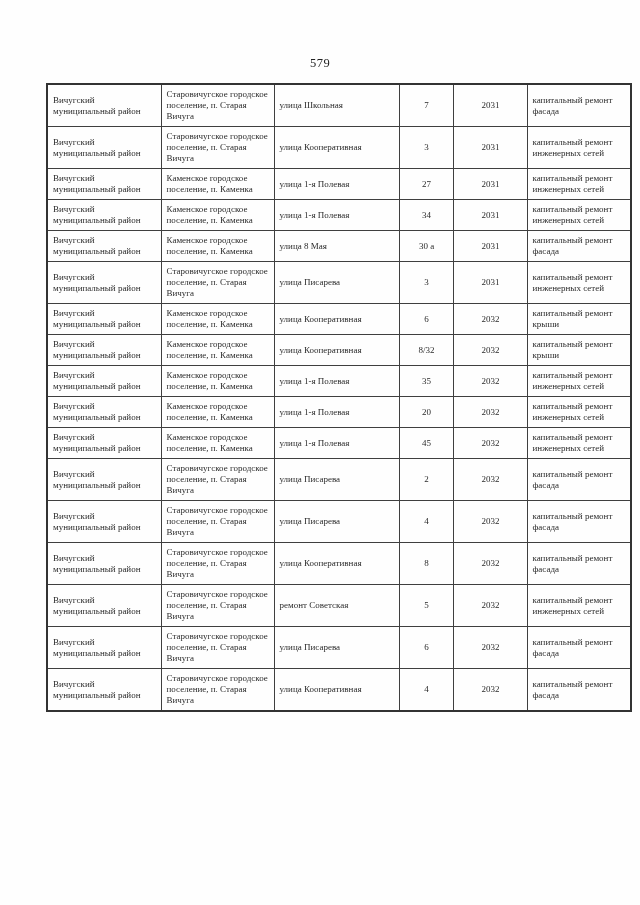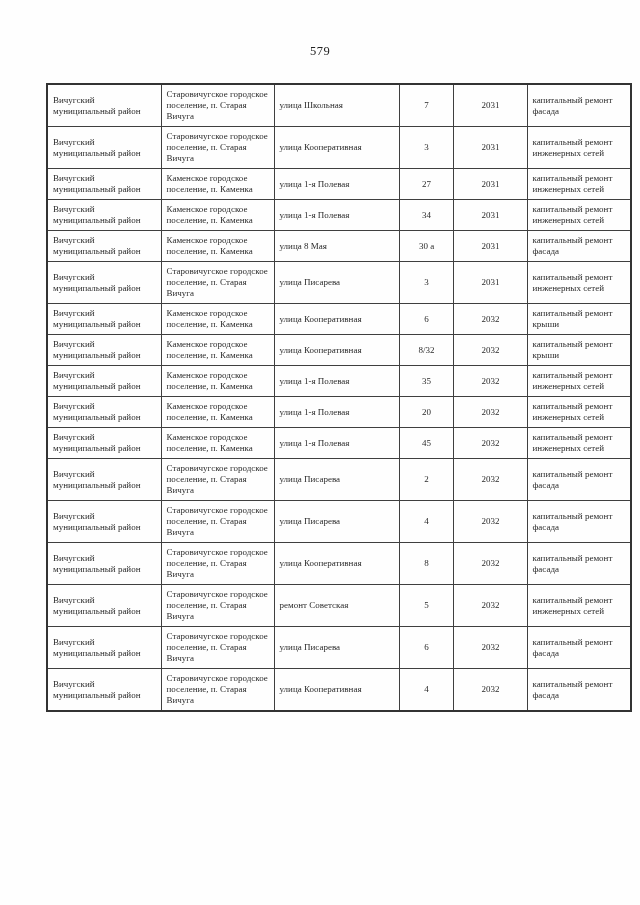--- a/index.html
+++ b/index.html
@@ -10,33 +10,33 @@
   .sheet {
     position: relative;
     width: 640px;
     height: 905px;
     background: #fefefe;
     overflow: hidden;
     font-family: "Liberation Serif", "DejaVu Serif", serif;
     color: #262626;
   }
   .page-number {
-    margin-top: 44px;
+    margin-top: 56px;
     text-align: center;
     font-size: 12.5px;
     line-height: 15px;
     color: #222222;
     letter-spacing: 0.5px;
   }
   table.schedule {
     border-collapse: collapse;
     table-layout: fixed;
     width: 584px;
     margin-left: 46px;
-    margin-top: 24px;
+    margin-top: 12px;
     font-size: 9px;
     line-height: 11px;
   }
   table.schedule td {
     border: 1px solid #3f3f3f;
     vertical-align: middle;
     padding: 4px 4px 4px 5px;
     color: #2b2b2b;
     overflow: hidden;
   }

